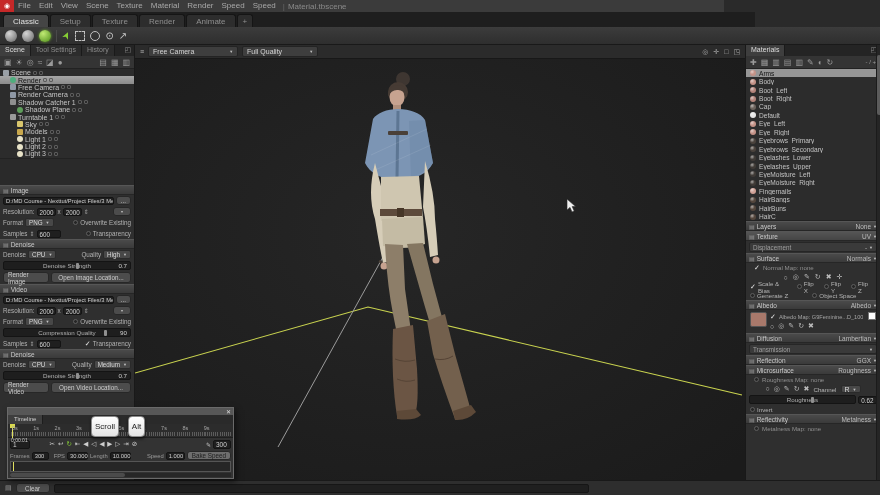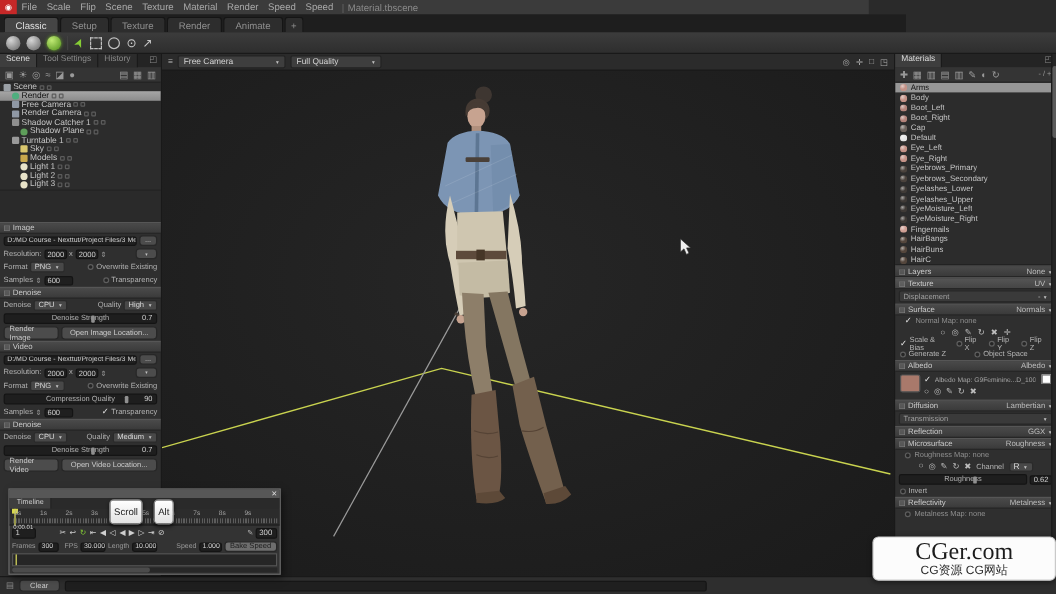--- a/index.html
+++ b/index.html
@@ -147,22 +147,22 @@
 </style>
 </head>
 <body>
 
 <div class="app">
 
   <div class="titlebar">
     <div class="logo">◉</div>
     <div id="menu" style="display:flex;">
         <span class="menu-item">File</span>
-        <span class="menu-item">Scale</span>
-        <span class="menu-item">Flip</span>
+        <span class="menu-item">Edit</span>
+        <span class="menu-item">View</span>
         <span class="menu-item">Scene</span>
         <span class="menu-item">Texture</span>
         <span class="menu-item">Material</span>
         <span class="menu-item">Render</span>
         <span class="menu-item">Speed</span>
         <span class="menu-item">Speed</span>
       </div>
     <span class="menu-sep">|</span>
     <span class="doc-title">Material.tbscene</span>
   </div>
@@ -803,18 +803,14 @@
   </div>
   <div class="keycap" style="left:55px;top:416px;width:28px;height:21px;">Scroll</div>
   <div class="keycap" style="left:92px;top:416px;width:17px;height:21px;">Alt</div>
 
   <div class="statusbar">
     <span class="sb-ic">▤</span>
     <div class="btn" style="width:34px;height:10px;">Clear</div>
     <div class="sb-field"></div>
   </div>
 
-  <div class="watermark">
-    <div class="wm-big">CGer.com</div>
-    <div class="wm-sub">CG资源 CG网站</div>
-  </div>
 
 </div>
 
 </body></html>

